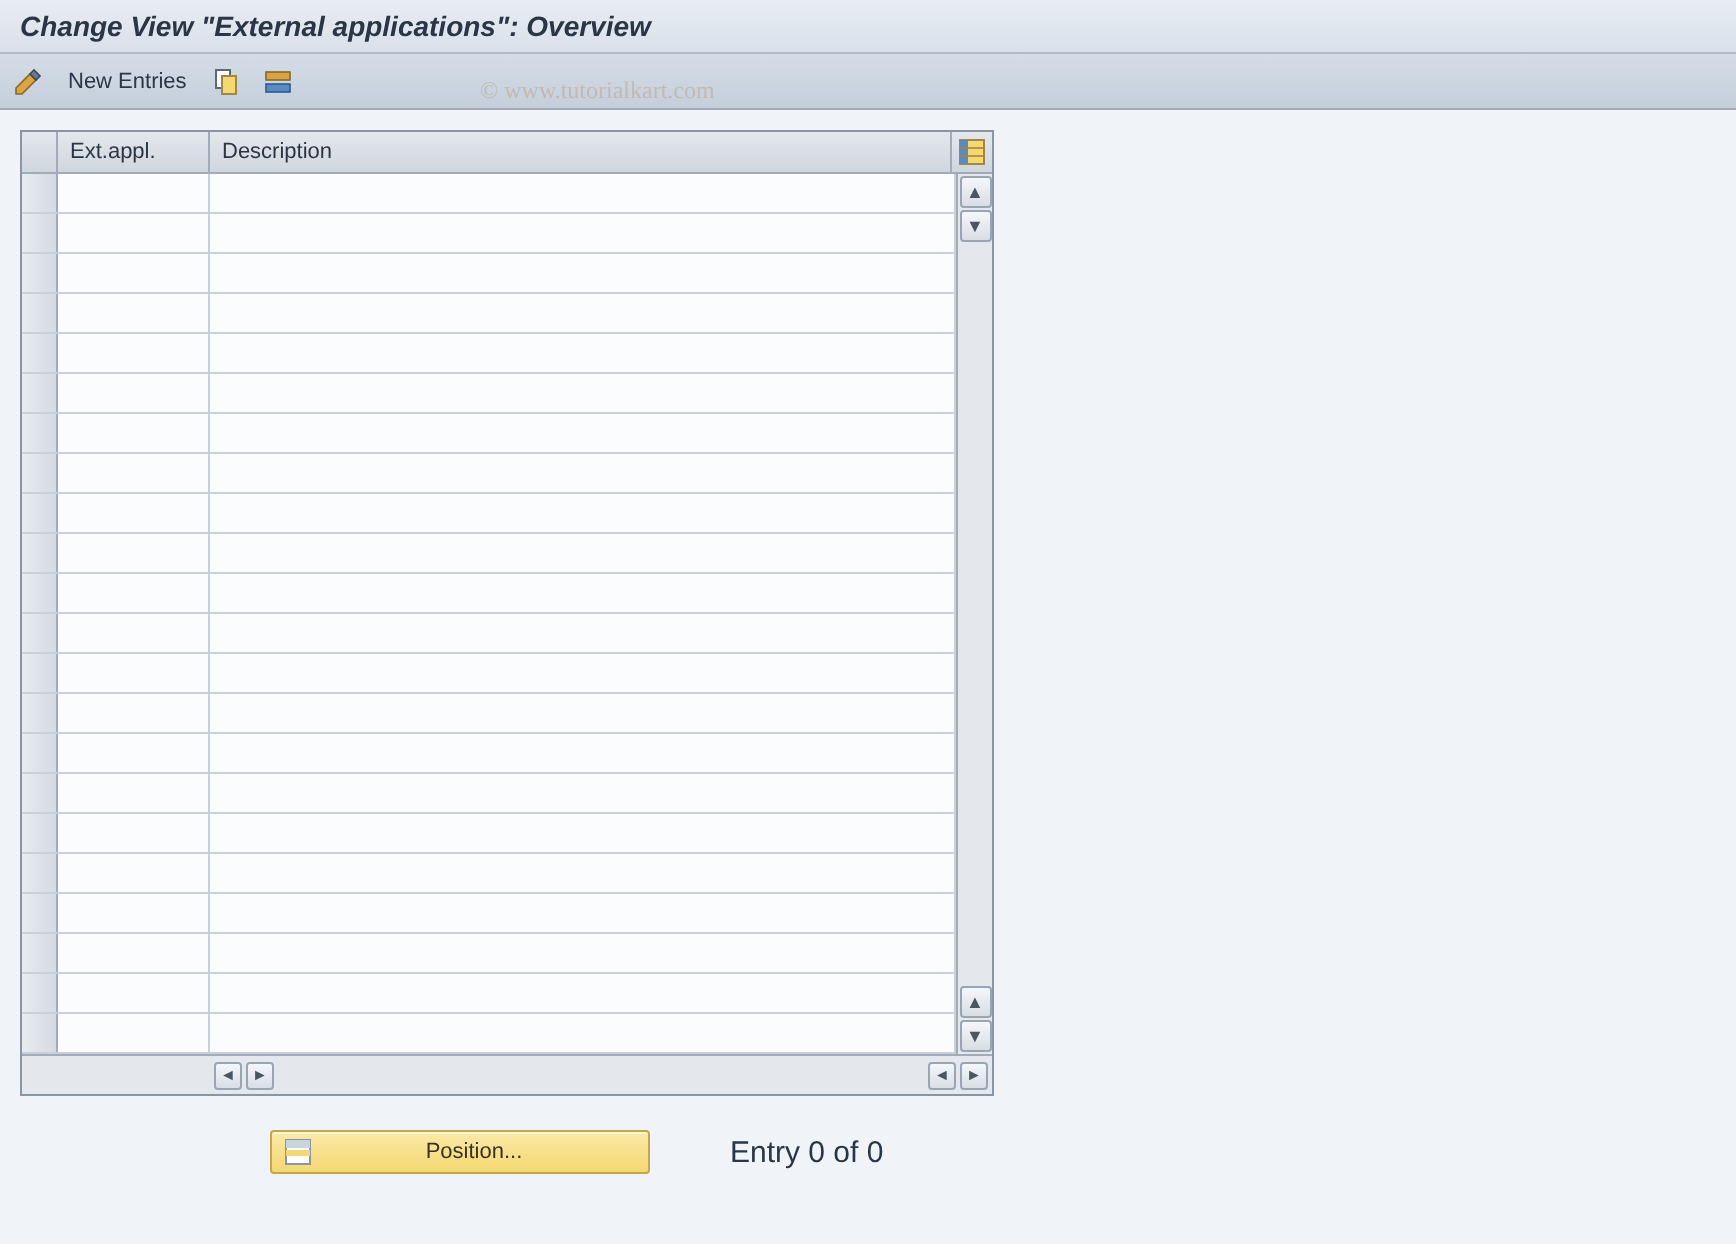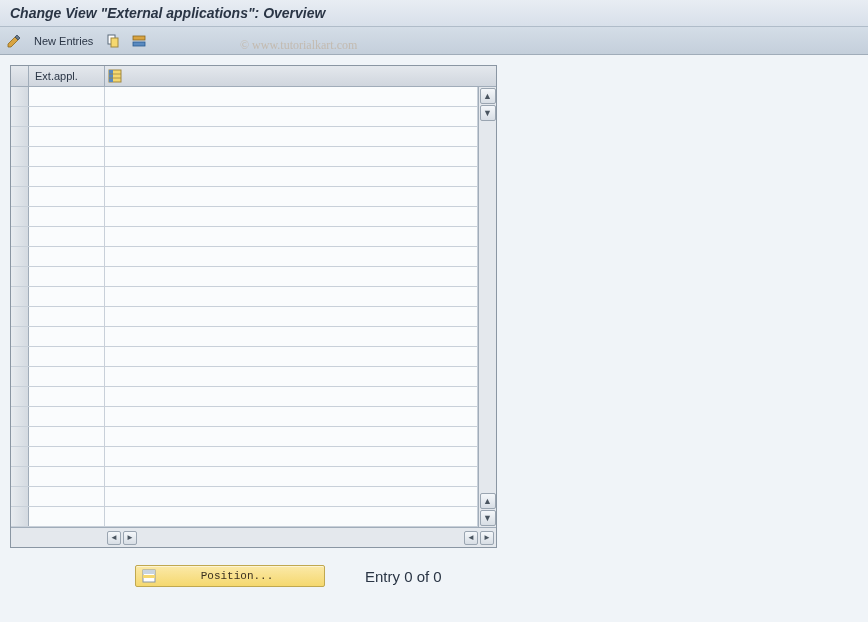--- a/index.html
+++ b/index.html
@@ -200,21 +200,20 @@
       align-items: center;
       cursor: pointer;
       font-size: 11px;
       color: #3a3020;
       padding: 0 6px;
       box-shadow: 0 1px 0 rgba(255,255,255,0.5) inset;
     }
     .position-btn-label {
       flex: 1;
       text-align: center;
-      font-family: Liberation Mono, monospace;
     }
     .entry-status {
       font-size: 15px;
       color: #2a3545;
     }
     .watermark {
       position: absolute;
       top: 38px;
       left: 240px;
       font-size: 12px;
@@ -256,20 +255,21 @@
   </span>
 </div>
 
 <div class="watermark">© www.tutorialkart.com</div>
 
 <div class="main-area">
   <div class="table-container">
     <div class="table-header">
       <div class="row-selector-header"></div>
       <div class="col-header col-ext">Ext.appl.</div>
+      <div class="col-header col-desc">Description</div>
       <div class="col-config">
         <svg class="config-icon-svg" viewBox="0 0 14 14">
           <rect x="1" y="1" width="12" height="12" fill="#f5d86f" stroke="#a08840" stroke-width="1"></rect>
           <rect x="1" y="1" width="4" height="12" fill="#5a8ac0"></rect>
           <line x1="1" y1="5" x2="13" y2="5" stroke="#a08840" stroke-width="0.8"></line>
           <line x1="1" y1="9" x2="13" y2="9" stroke="#a08840" stroke-width="0.8"></line>
         </svg>
       </div>
     </div>
 

